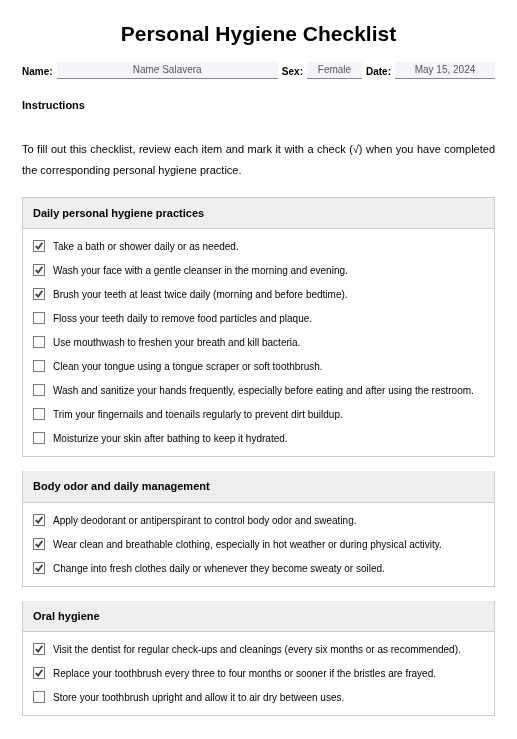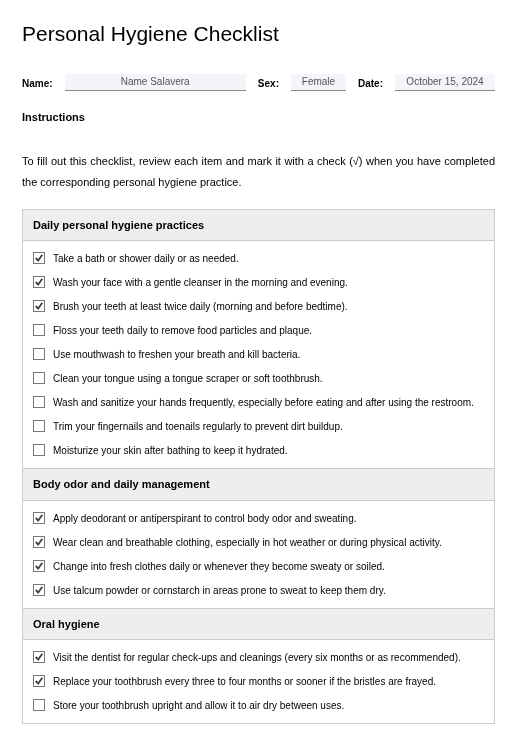--- a/index.html
+++ b/index.html
@@ -6,28 +6,29 @@
   body {
     font-family: Arial, Helvetica, sans-serif;
     background: #fff;
     width: 517px;
     padding: 18px 22px;
     color: #000;
     font-size: 11px;
     line-height: 1.5;
   }
   .title {
+    text-align: center;
     font-size: 21px;
-    font-weight: normal;
-    margin-bottom: 24px;
+    font-weight: bold;
+    margin-bottom: 12px;
   }
   .meta-row {
     display: flex;
     align-items: flex-end;
-    gap: 12px;
+    gap: 4px;
     font-size: 10px;
     margin-bottom: 18px;
   }
   .meta-label { font-weight: bold; }
   .meta-field {
     border-bottom: 1px solid #888;
     background: #f4f4fa;
     text-align: center;
     color: #555;
     padding: 0 4px 1px 4px;
@@ -42,21 +43,21 @@
     margin-bottom: 26px;
   }
   .instructions-body {
     font-size: 11px;
     line-height: 1.9;
     text-align: justify;
     margin-bottom: 16px;
   }
   .section {
     border: 1px solid #ccc;
-    margin-bottom: 0;
+    margin-bottom: 14px;
   }
   .section + .section { border-top: none; }
   .section-header {
     background: #eeeeee;
     font-weight: bold;
     font-size: 11px;
     padding: 7px 10px;
     border-bottom: 1px solid #ccc;
   }
   .section-body {
@@ -96,21 +97,21 @@
 <body>
 
 <div class="title">Personal Hygiene Checklist</div>
 
 <div class="meta-row">
   <span class="meta-label">Name:</span>
   <span class="meta-field meta-name-field">Name Salavera</span>
   <span class="meta-label">Sex:</span>
   <span class="meta-field meta-sex-field">Female</span>
   <span class="meta-label">Date:</span>
-  <span class="meta-field meta-date-field">October 15, 2024</span>
+  <span class="meta-field meta-date-field">May 15, 2024</span>
 </div>
 
 <div class="instructions-h">Instructions</div>
 <div class="instructions-body">To fill out this checklist, review each item and mark it with a check (√) when you have completed the corresponding personal hygiene practice.</div>
 
 <div id="sections-container">
     <div class="section">
       <div class="section-header">Daily personal hygiene practices</div>
       <div class="section-body">
         <div class="check-item">
@@ -183,28 +184,20 @@
           <span class="check-label">Wear clean and breathable clothing, especially in hot weather or during physical activity.</span>
         </div>
         <div class="check-item">
           <span class="checkbox checked">
             <svg viewBox="0 0 12 12">
               <polyline points="2,6 5,9 10,2"></polyline>
             </svg>
           </span>
           <span class="check-label">Change into fresh clothes daily or whenever they become sweaty or soiled.</span>
         </div>
-        <div class="check-item">
-          <span class="checkbox checked">
-            <svg viewBox="0 0 12 12">
-              <polyline points="2,6 5,9 10,2"></polyline>
-            </svg>
-          </span>
-          <span class="check-label">Use talcum powder or cornstarch in areas prone to sweat to keep them dry.</span>
-        </div>
       </div>
     </div>
     <div class="section">
       <div class="section-header">Oral hygiene</div>
       <div class="section-body">
         <div class="check-item">
           <span class="checkbox checked">
             <svg viewBox="0 0 12 12">
               <polyline points="2,6 5,9 10,2"></polyline>
             </svg>

